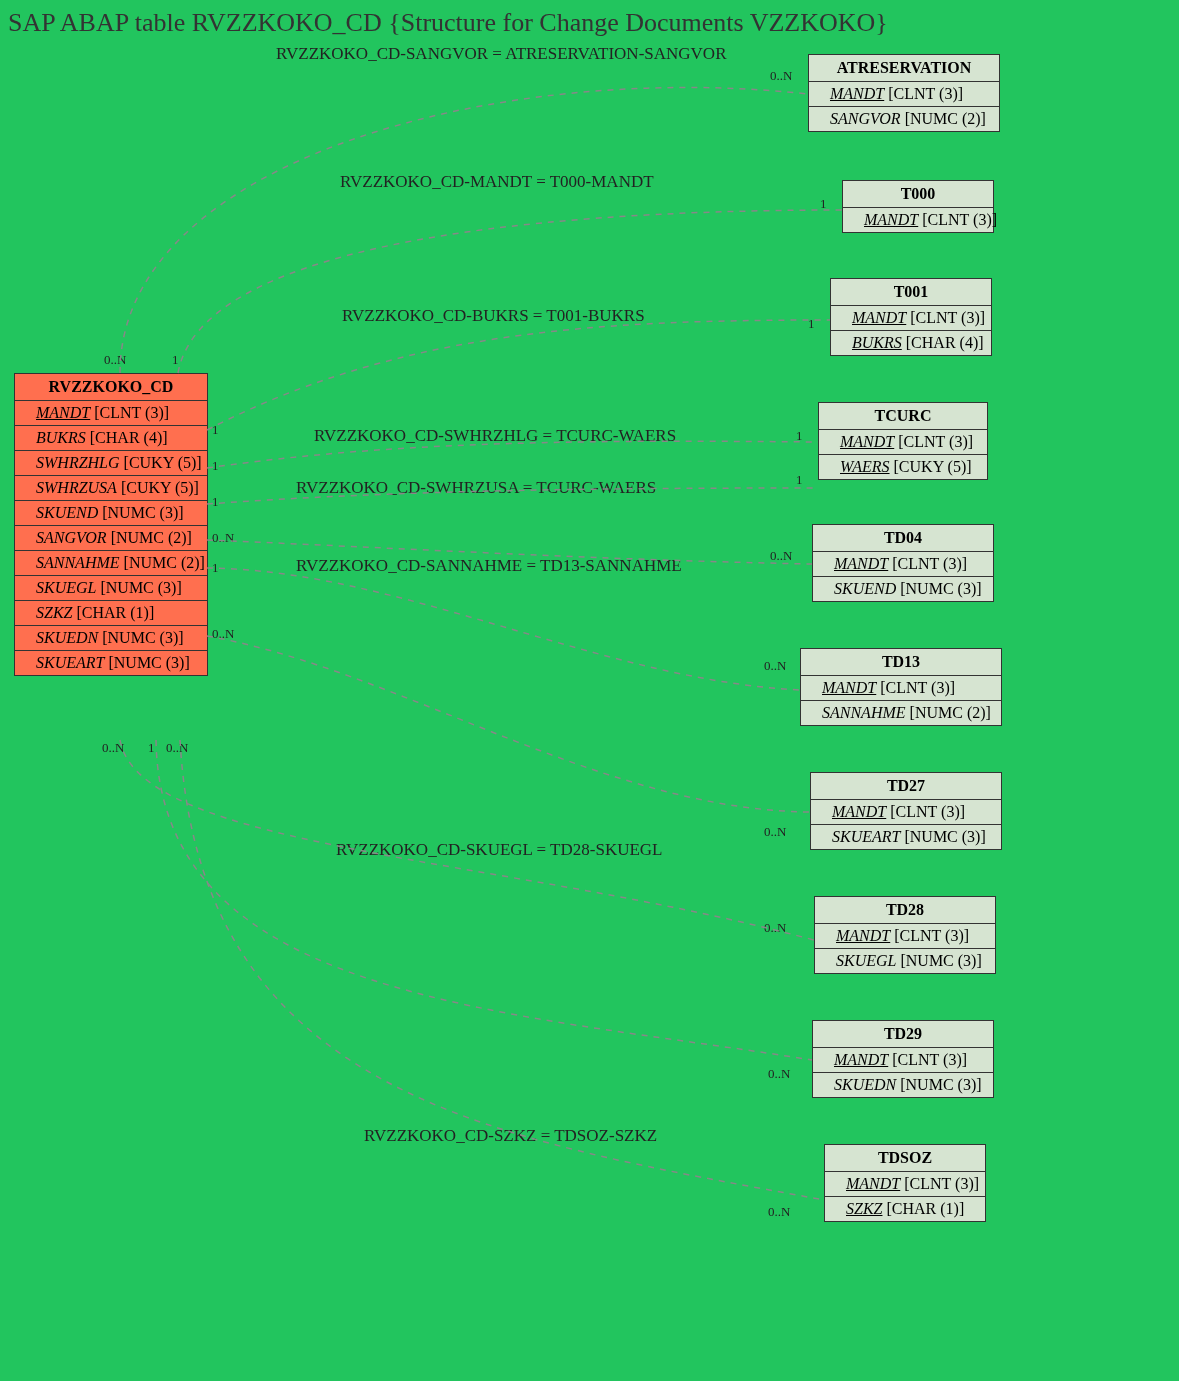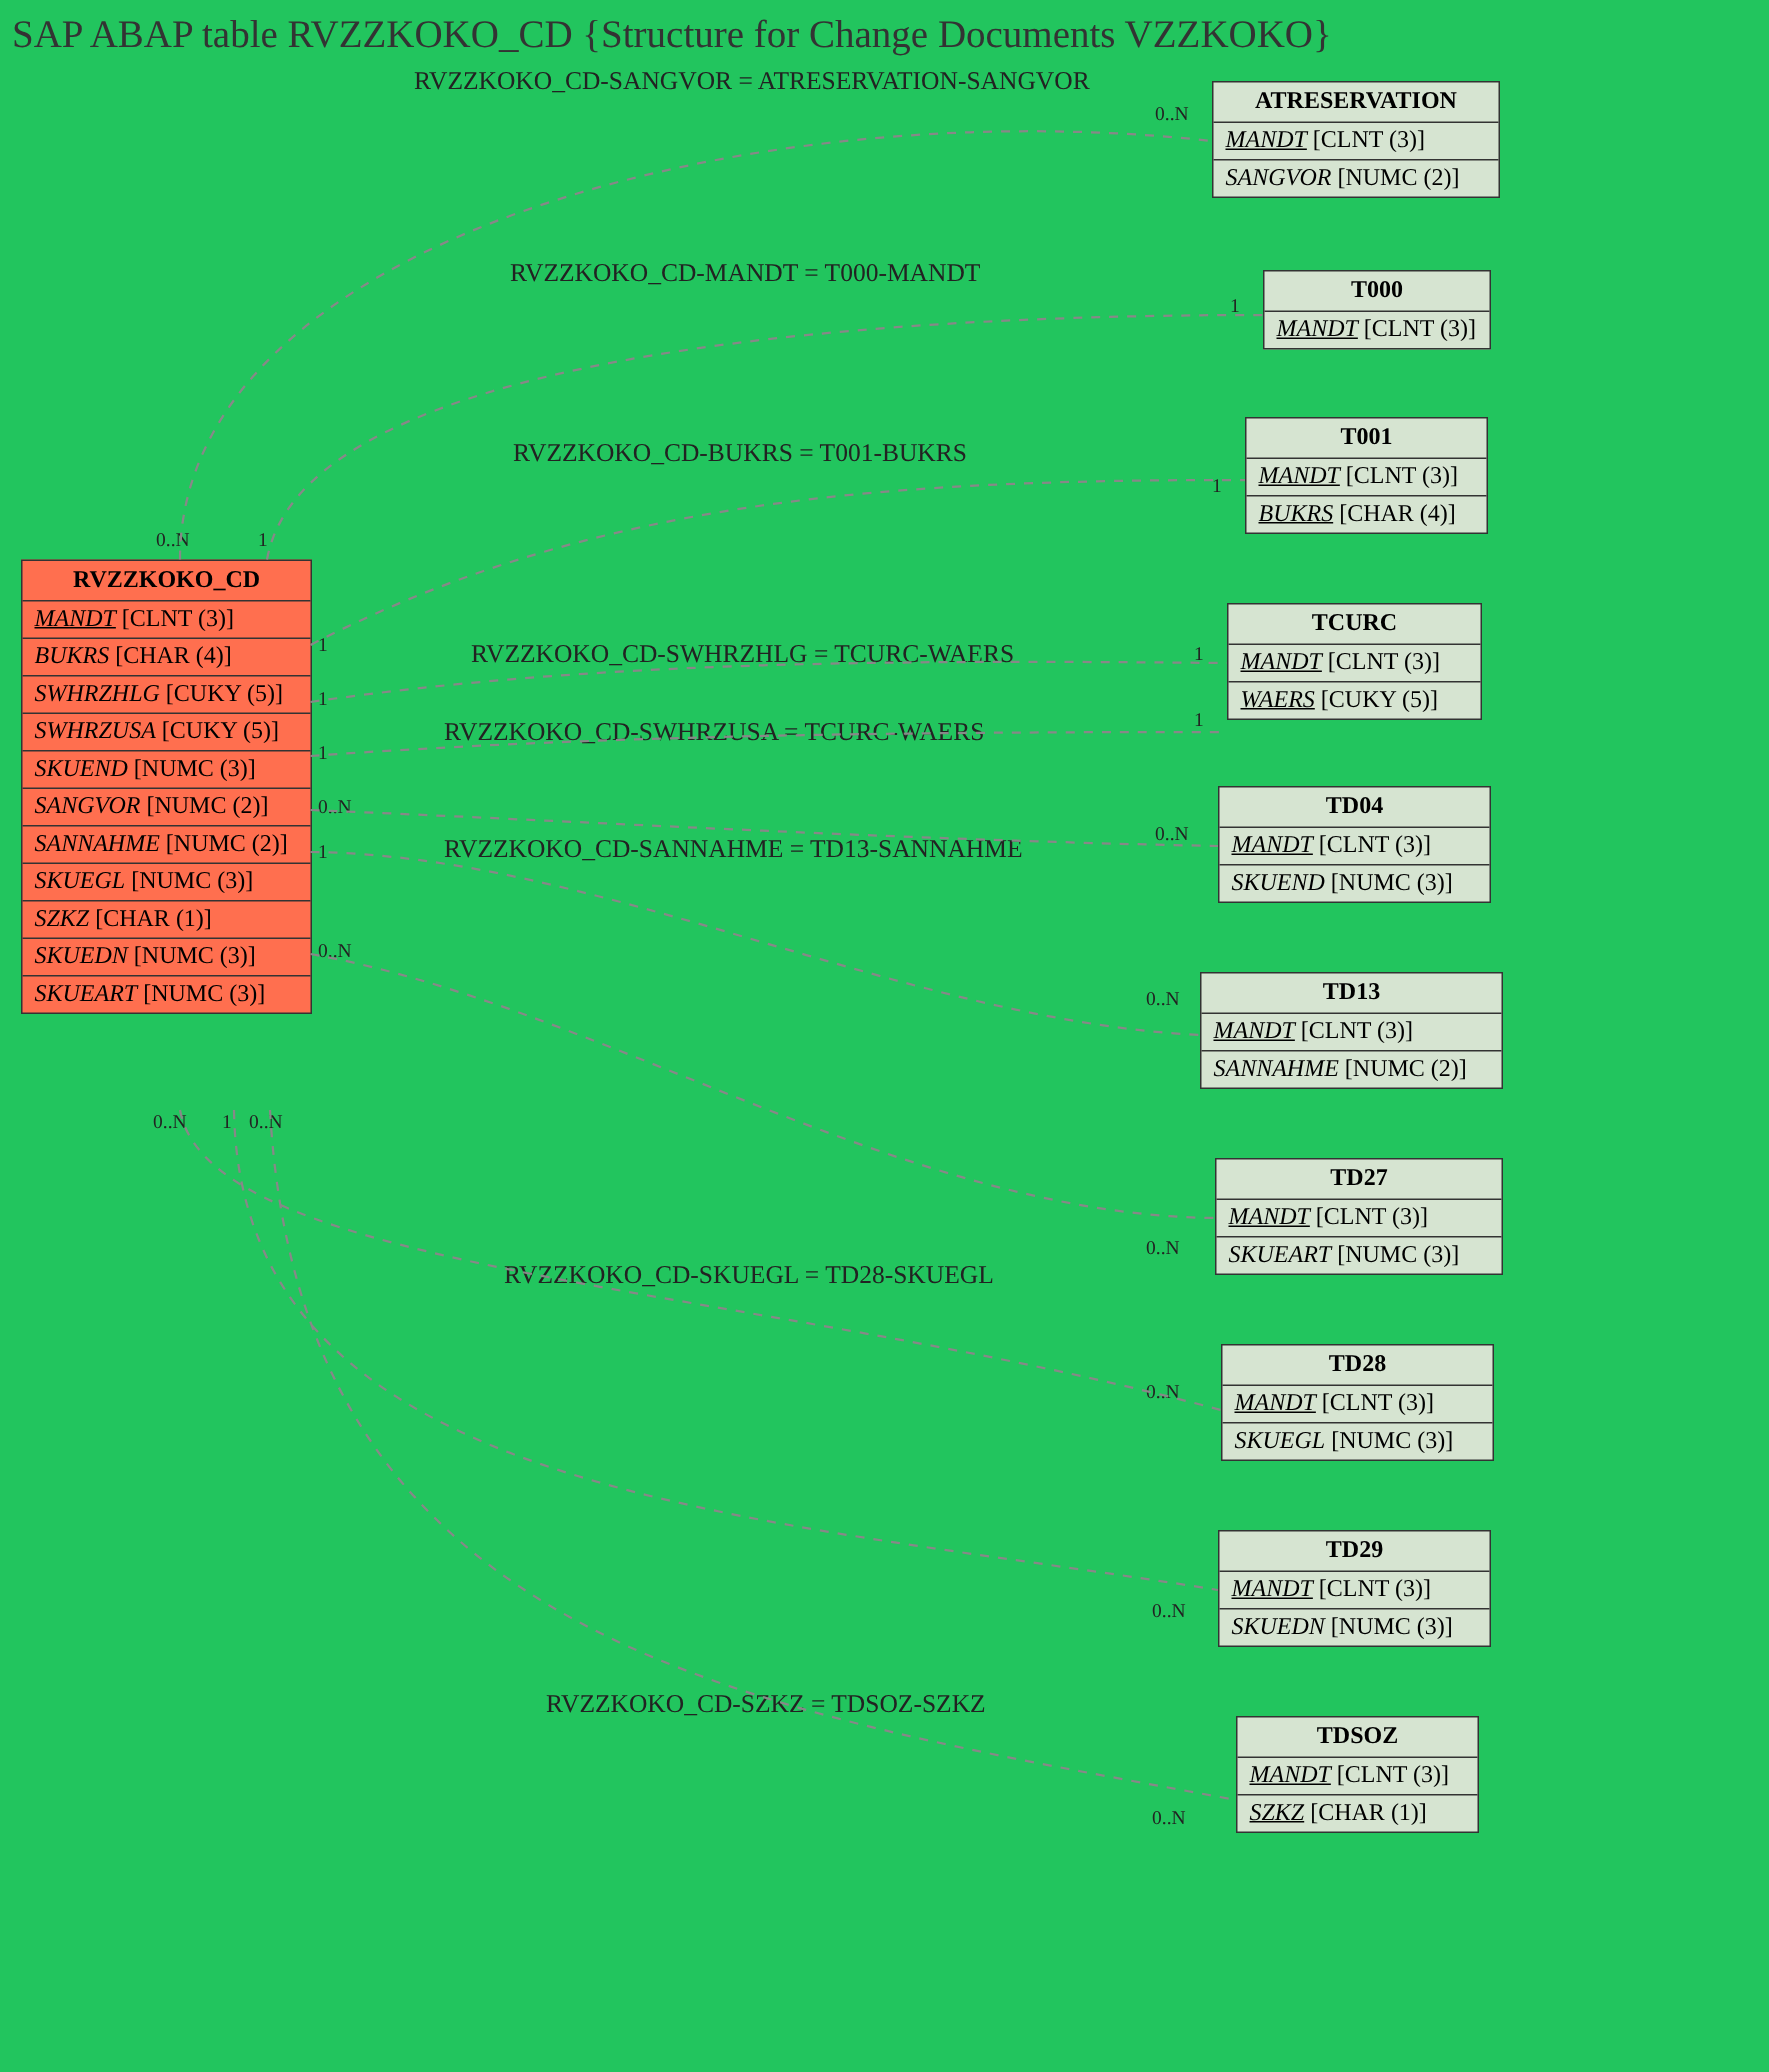--- a/index.html
+++ b/index.html
@@ -1,21 +1,21 @@
 <!DOCTYPE html>
 <html><head>
 <meta charset="utf-8">
 <style>
 html,body{margin:0;padding:0;font-family:Georgia,'Times New Roman',serif;background:#fff}
 #canvas{position:relative;width:1179px;height:1381px;background:#22c55e}
 .title{position:absolute;top:8px;left:8px;font-size:26px;color:#333;width:1160px}
 .entity{position:absolute;border:1px solid #333;background:#d6e4d1;font-size:16px}
 .entity.main{background:#ff6f4f}
 .entity .hdr{font-weight:bold;text-align:center;padding:4px 8px;border-bottom:1px solid #333;white-space:nowrap}
-.entity .row{padding:3px 8px;border-bottom:1px solid #333;white-space:nowrap}
+.entity .row{padding:3px 21px;border-bottom:1px solid #333;white-space:nowrap}
 .entity .row:last-child{border-bottom:none}
 .entity .row .fn{font-style:italic}
 .entity .row .fn.key{text-decoration:underline}
 .entity .row .ft{font-style:normal}
 .rel-label{position:absolute;font-size:17px;color:#222;text-align:right;white-space:nowrap}
 .card{position:absolute;font-size:13px;color:#222;white-space:nowrap}
 svg{position:absolute;top:0;left:0;pointer-events:none}
 svg path{stroke:#888;stroke-width:1.5;stroke-dasharray:6 6;fill:none}
 </style>
 </head>
@@ -84,21 +84,21 @@
       <div class="row"><span class="fn">SKUEDN</span><span class="ft"> [NUMC (3)]</span></div>
     </div>
 <div class="entity" id="t9" style="left:824px;top:1144px;width:160px">
       <div class="hdr">TDSOZ</div>
       <div class="row"><span class="fn key">MANDT</span><span class="ft"> [CLNT (3)]</span></div>
       <div class="row"><span class="fn key">SZKZ</span><span class="ft"> [CHAR (1)]</span></div>
     </div>
 
 <div class="rel-label" style="left:276px;top:44px">RVZZKOKO_CD-SANGVOR = ATRESERVATION-SANGVOR</div>
 <div class="rel-label" style="left:340px;top:172px">RVZZKOKO_CD-MANDT = T000-MANDT</div>
-<div class="rel-label" style="left:342px;top:292px">RVZZKOKO_CD-BUKRS = T001-BUKRS</div>
+<div class="rel-label" style="left:342px;top:306px">RVZZKOKO_CD-BUKRS = T001-BUKRS</div>
 <div class="rel-label" style="left:314px;top:426px">RVZZKOKO_CD-SWHRZHLG = TCURC-WAERS</div>
 <div class="rel-label" style="left:296px;top:478px">RVZZKOKO_CD-SWHRZUSA = TCURC-WAERS</div>
 <div class="rel-label" style="left:296px;top:556px">RVZZKOKO_CD-SANNAHME = TD13-SANNAHME</div>
 <div class="rel-label" style="left:336px;top:840px">RVZZKOKO_CD-SKUEGL = TD28-SKUEGL</div>
 <div class="rel-label" style="left:364px;top:1126px">RVZZKOKO_CD-SZKZ = TDSOZ-SZKZ</div>
 
 <div class="card" style="left:104px;top:352px">0..N</div>
 <div class="card" style="left:172px;top:352px">1</div>
 <div class="card" style="left:212px;top:422px">1</div>
 <div class="card" style="left:212px;top:458px">1</div>

